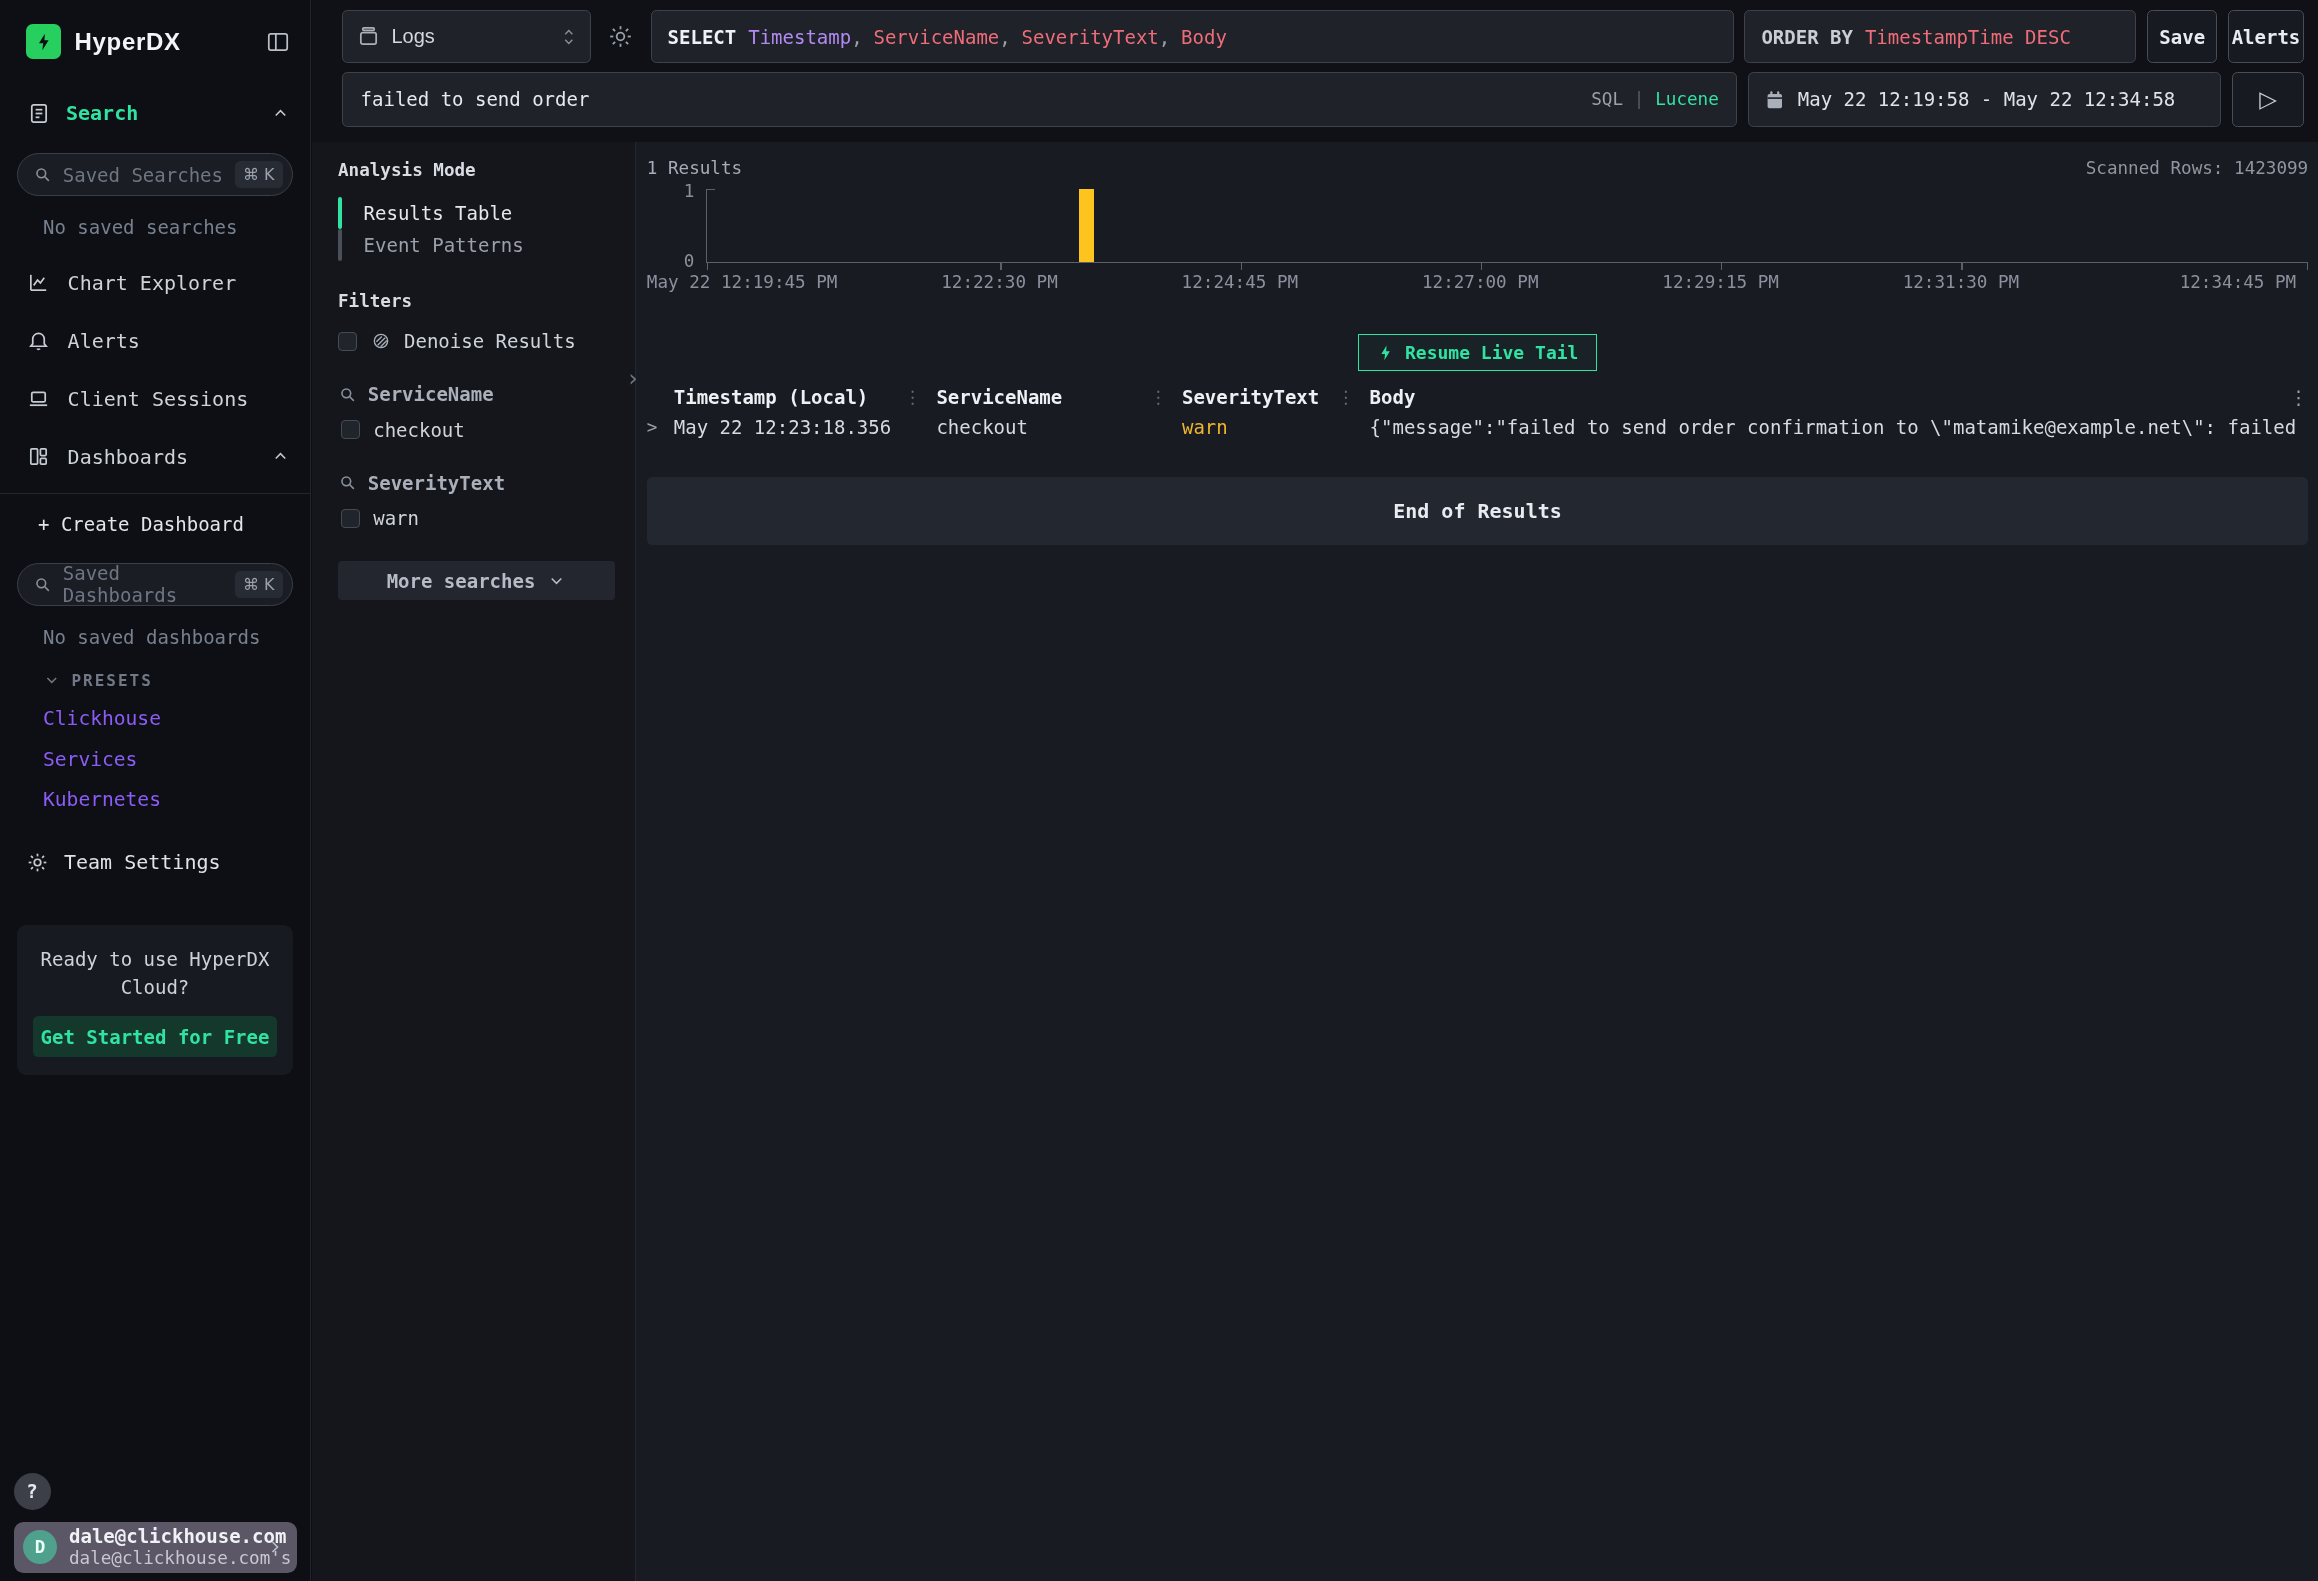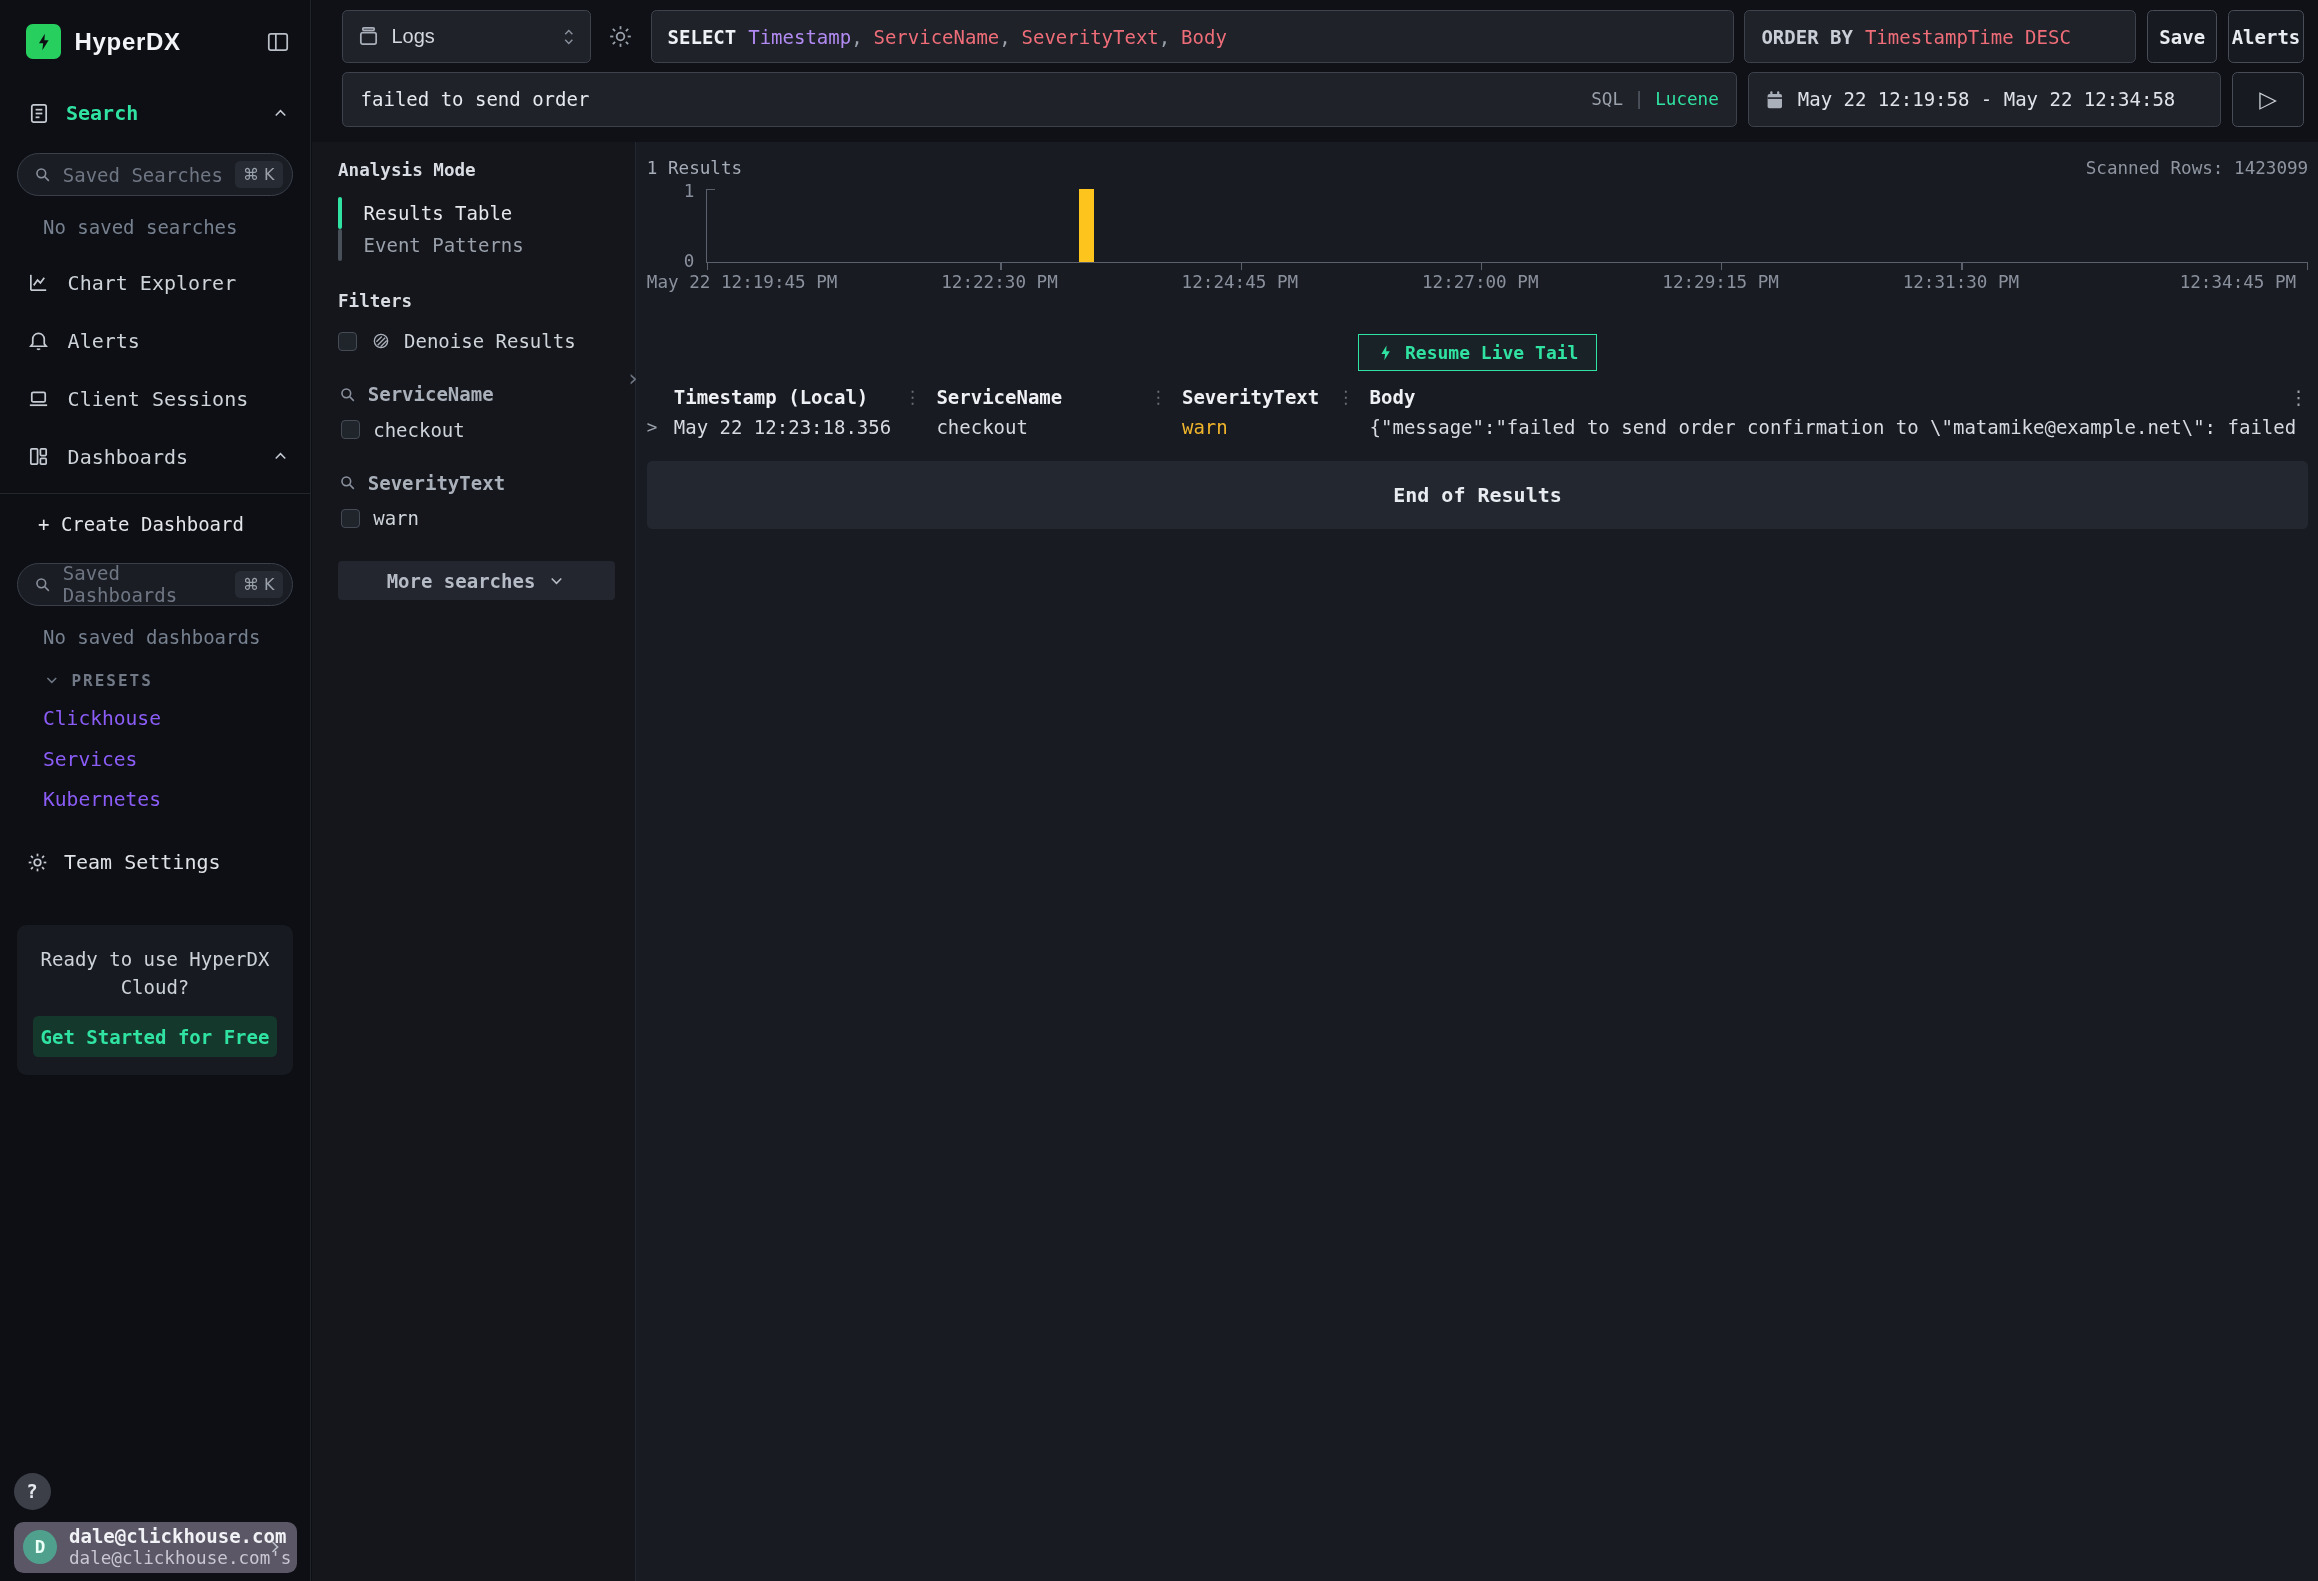--- a/index.html
+++ b/index.html
@@ -140,21 +140,21 @@
   .tbl-head { display:flex; align-items:center; height:30px; }
   .tbl-row { display:flex; align-items:center; height:30px; cursor:pointer; }
   .c-chev { width:27px; color:#9aa1ab; font-size:17.6px; }
   .c-ts { width:230px; } .c-svc { width:213px; } .c-sev { width:155px; }
   .c-body { flex:1; min-width:0; }
   .th { font-size:19px; font-weight:bold; color:#eef0f4; cursor:pointer; }
   .td { font-size:19px; color:#d7dbe1; white-space:nowrap; overflow:hidden; }
   .td.warn { color:#f1b52b; }
   .sep { color:#6a7077; font-size:17.6px; margin-right:15px; font-family:"DejaVu Sans",sans-serif; cursor:pointer; }
   .kebab { margin-left:auto; color:#9aa1ab; font-size:19px; font-family:"DejaVu Sans",sans-serif; cursor:pointer; }
-  .end-panel { margin-top:19px; height:68px; background:#232730; border-radius:5.4px;
+  .end-panel { margin-top:35px; height:68px; background:#232730; border-radius:5.4px;
     display:flex; align-items:center; justify-content:center; }
   .end-panel .txt { font-size:20px; font-weight:bold; color:#e8ebf0; }
 </style>
 </head>
 <body>
 
 <div class="sidebar">
   <div class="logo-row">
     <div class="logo-mark">
       <svg width="20" height="20" viewBox="0 0 24 24">

